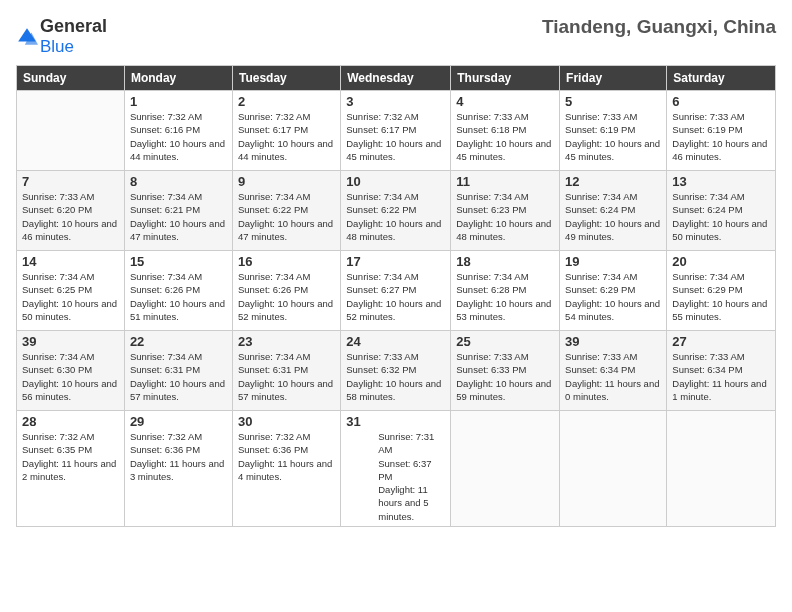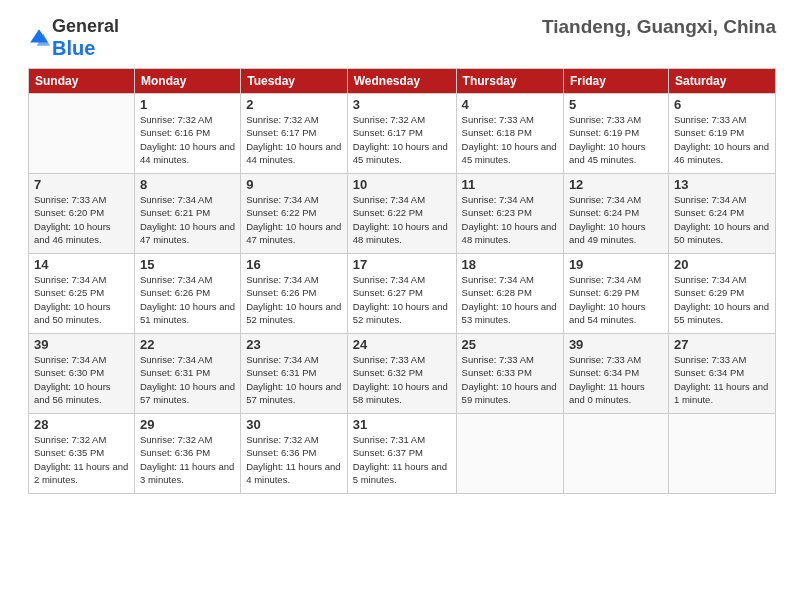--- a/index.html
+++ b/index.html
@@ -6,41 +6,41 @@
     body {
       font-family: Arial, sans-serif;
       background: #fff;
       width: 792px;
       height: 612px;
       overflow: hidden;
     }
     .page {
       width: 792px;
       height: 612px;
-      padding: 16px 16px 10px 28px;
+      padding: 16px 16px 10px 16px;
     }
     .header {
       display: flex;
       align-items: flex-start;
       justify-content: space-between;
       margin-bottom: 8px;
     }
     .logo {
       display: flex;
       align-items: center;
       gap: 2px;
     }
     .logo-text-general {
       font-size: 18px;
       font-weight: bold;
       color: #333;
     }
     .logo-text-blue {
-      font-size: 20px;
-      font-weight: bold;
+      font-size: 17px;
+      font-weight: normal;
       color: #1a73e8;
     }
     .logo-icon {
       width: 22px;
       height: 22px;
     }
     .title-block {
       text-align: right;
     }
     .title-block h1 {
@@ -52,21 +52,21 @@
     .title-block h2 {
       font-size: 19px;
       font-weight: bold;
       color: #555;
     }
     .calendar {
       width: 100%;
       border-collapse: collapse;
     }
     .calendar th {
-      background-color: #b91c1c;
+      background-color: #404040;
       color: #fff;
       font-size: 12px;
       font-weight: bold;
       text-align: left;
       padding: 5px 6px;
       border: 1px solid #ccc;
     }
     .calendar td {
       vertical-align: top;
       border: 1px solid #ccc;
@@ -311,21 +311,21 @@
 Daylight: 11 hours and 3 minutes.</div>
           </td>
           <td>
             <span class="day-num">30</span>
             <div class="day-info" style="white-space: pre-line;">Sunrise: 7:32 AM
 Sunset: 6:36 PM
 Daylight: 11 hours and 4 minutes.</div>
           </td>
           <td>
             <span class="day-num">31</span>
-            <div class="day-info" style="white-space: pre-line;">Sunrise: 7:31 AM
+            <div class="day-info" style="white-space: pre-line; margin-left: 32px;">Sunrise: 7:31 AM
 Sunset: 6:37 PM
 Daylight: 11 hours and 5 minutes.</div>
           </td>
           <td class="empty-cell"></td>
           <td class="empty-cell"></td>
           <td class="empty-cell"></td>
         </tr>
       </tbody>
   </table>
 </div>

